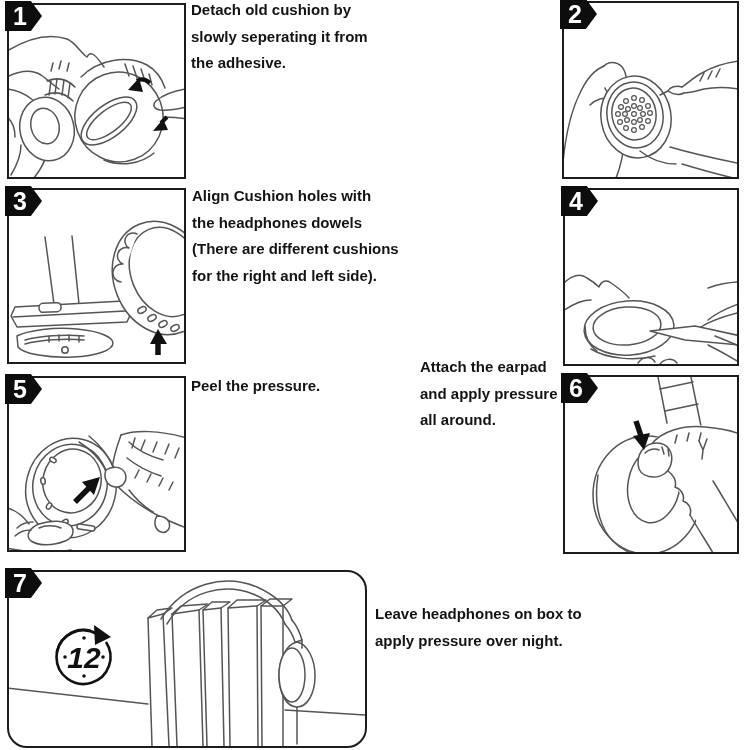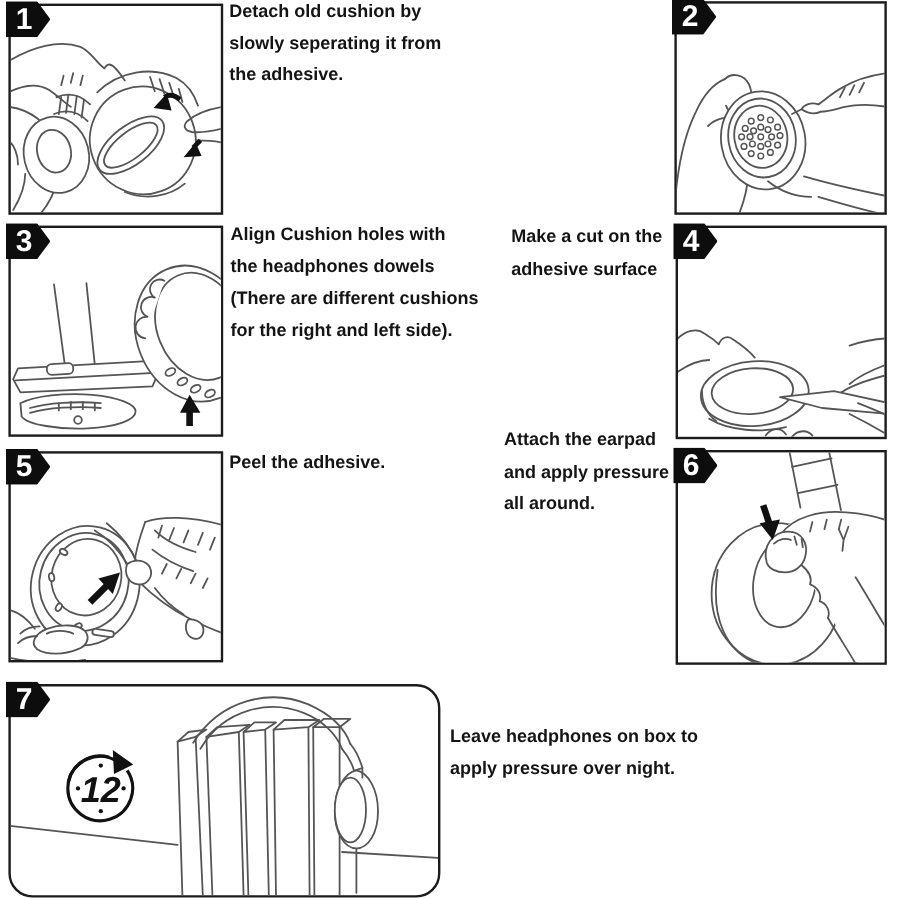--- a/index.html
+++ b/index.html
@@ -163,21 +163,20 @@
       <path class="ln" d="M150,146 C160,150 170,154 176,157"></path>
       <path class="ln" d="M143,155 C153,160 164,166 174,172"></path>
 
       <path class="ln" d="M73,173 C78,166 86,166 90,172"></path>
       <path class="ln" d="M95,174 C100,168 108,168 112,173"></path>
     </svg>
   </div>
   <div class="badge" style="left:561px;top:186px;">
       <span>4</span>
     </div>
-  <div class="txt" style="left:426px;top:185px;">Make a cut on the<br>adhesive surface</div>
 
   <div class="box" id="b5" style="left:7px;top:376px;width:179px;height:176px;">
     <svg width="175" height="172" viewBox="0 0 175 172">
 
       <path class="ln" d="M112,57 C126,52 150,52 178,60"></path>
       <path class="ln" d="M112,57 C108,68 104,80 103,92"></path>
       <path class="ln" d="M106,106 C118,118 134,130 150,138 C162,144 172,148 178,150"></path>
       <path class="ln" d="M120,64 C128,72 140,78 154,82 M118,80 C128,88 140,94 152,98"></path>
       <path class="ln" d="M126,60 L123,70 M136,62 L132,72 M148,64 L144,74 M160,66 L156,76 M170,70 L166,80"></path>
       <path class="ln" d="M130,92 L126,100 M142,96 L138,104 M154,100 L150,108 M164,104 L160,112"></path>
@@ -203,21 +202,21 @@
       <path class="ln" d="M-2,130 C6,132 14,138 20,146"></path>
       <path class="lnw" d="M30,146 C42,142 56,142 62,148 C66,153 64,160 56,163 C44,168 30,168 22,163 C16,158 20,150 30,146 Z"></path>
       <path class="ln" d="M30,150 C36,147 46,147 52,150"></path>
       <path class="ln" d="M8,150 C12,146 18,144 24,144 M6,158 C10,154 16,152 22,152"></path>
       <path class="ln" d="M-2,170 C16,174 40,175 62,172"></path>
     </svg>
   </div>
   <div class="badge" style="left:5px;top:374px;">
       <span>5</span>
     </div>
-  <div class="txt" style="left:191px;top:373px;">Peel the adhesive.</div>
+  <div class="txt" style="left:191px;top:373px;">Peel the pressure.</div>
 
   <div class="box" id="b6" style="left:563px;top:375px;width:176px;height:179px;">
     <svg width="172" height="175" viewBox="0 0 172 175">
 
       <path class="ln" d="M93,0 L102,46 M126,0 L137,54"></path>
       <path class="ln" d="M95,12 L128,5 M100,34 L133,27"></path>
 
       <ellipse class="lnw" cx="82" cy="118" rx="54" ry="59"></ellipse>
       <path class="ln" d="M33,98 C27,138 40,166 66,176"></path>
       <ellipse class="lnw" cx="89" cy="108" rx="26" ry="38" transform="rotate(10 89 108)"></ellipse>

